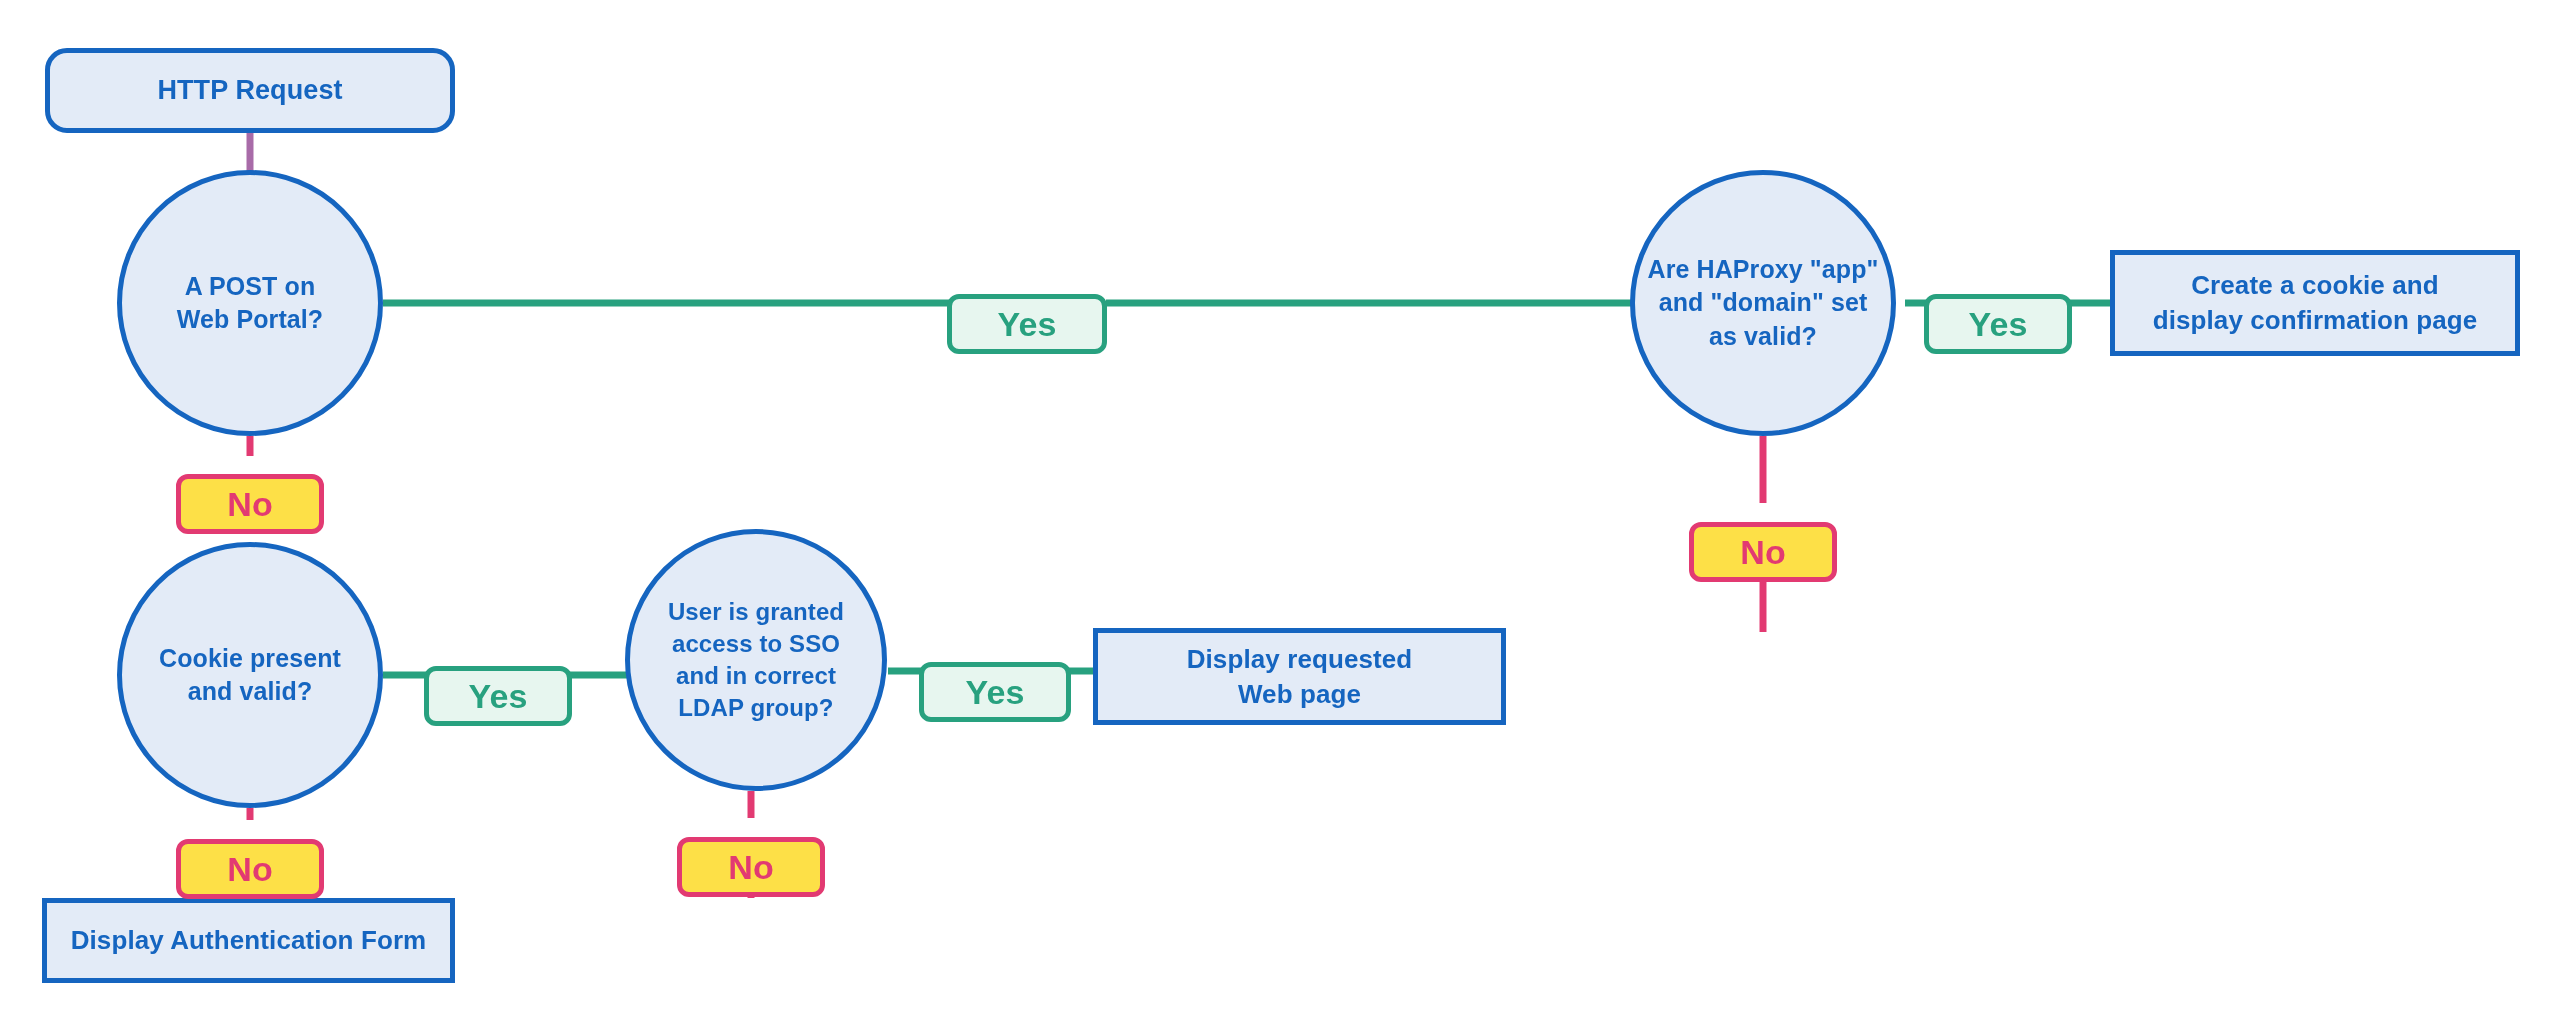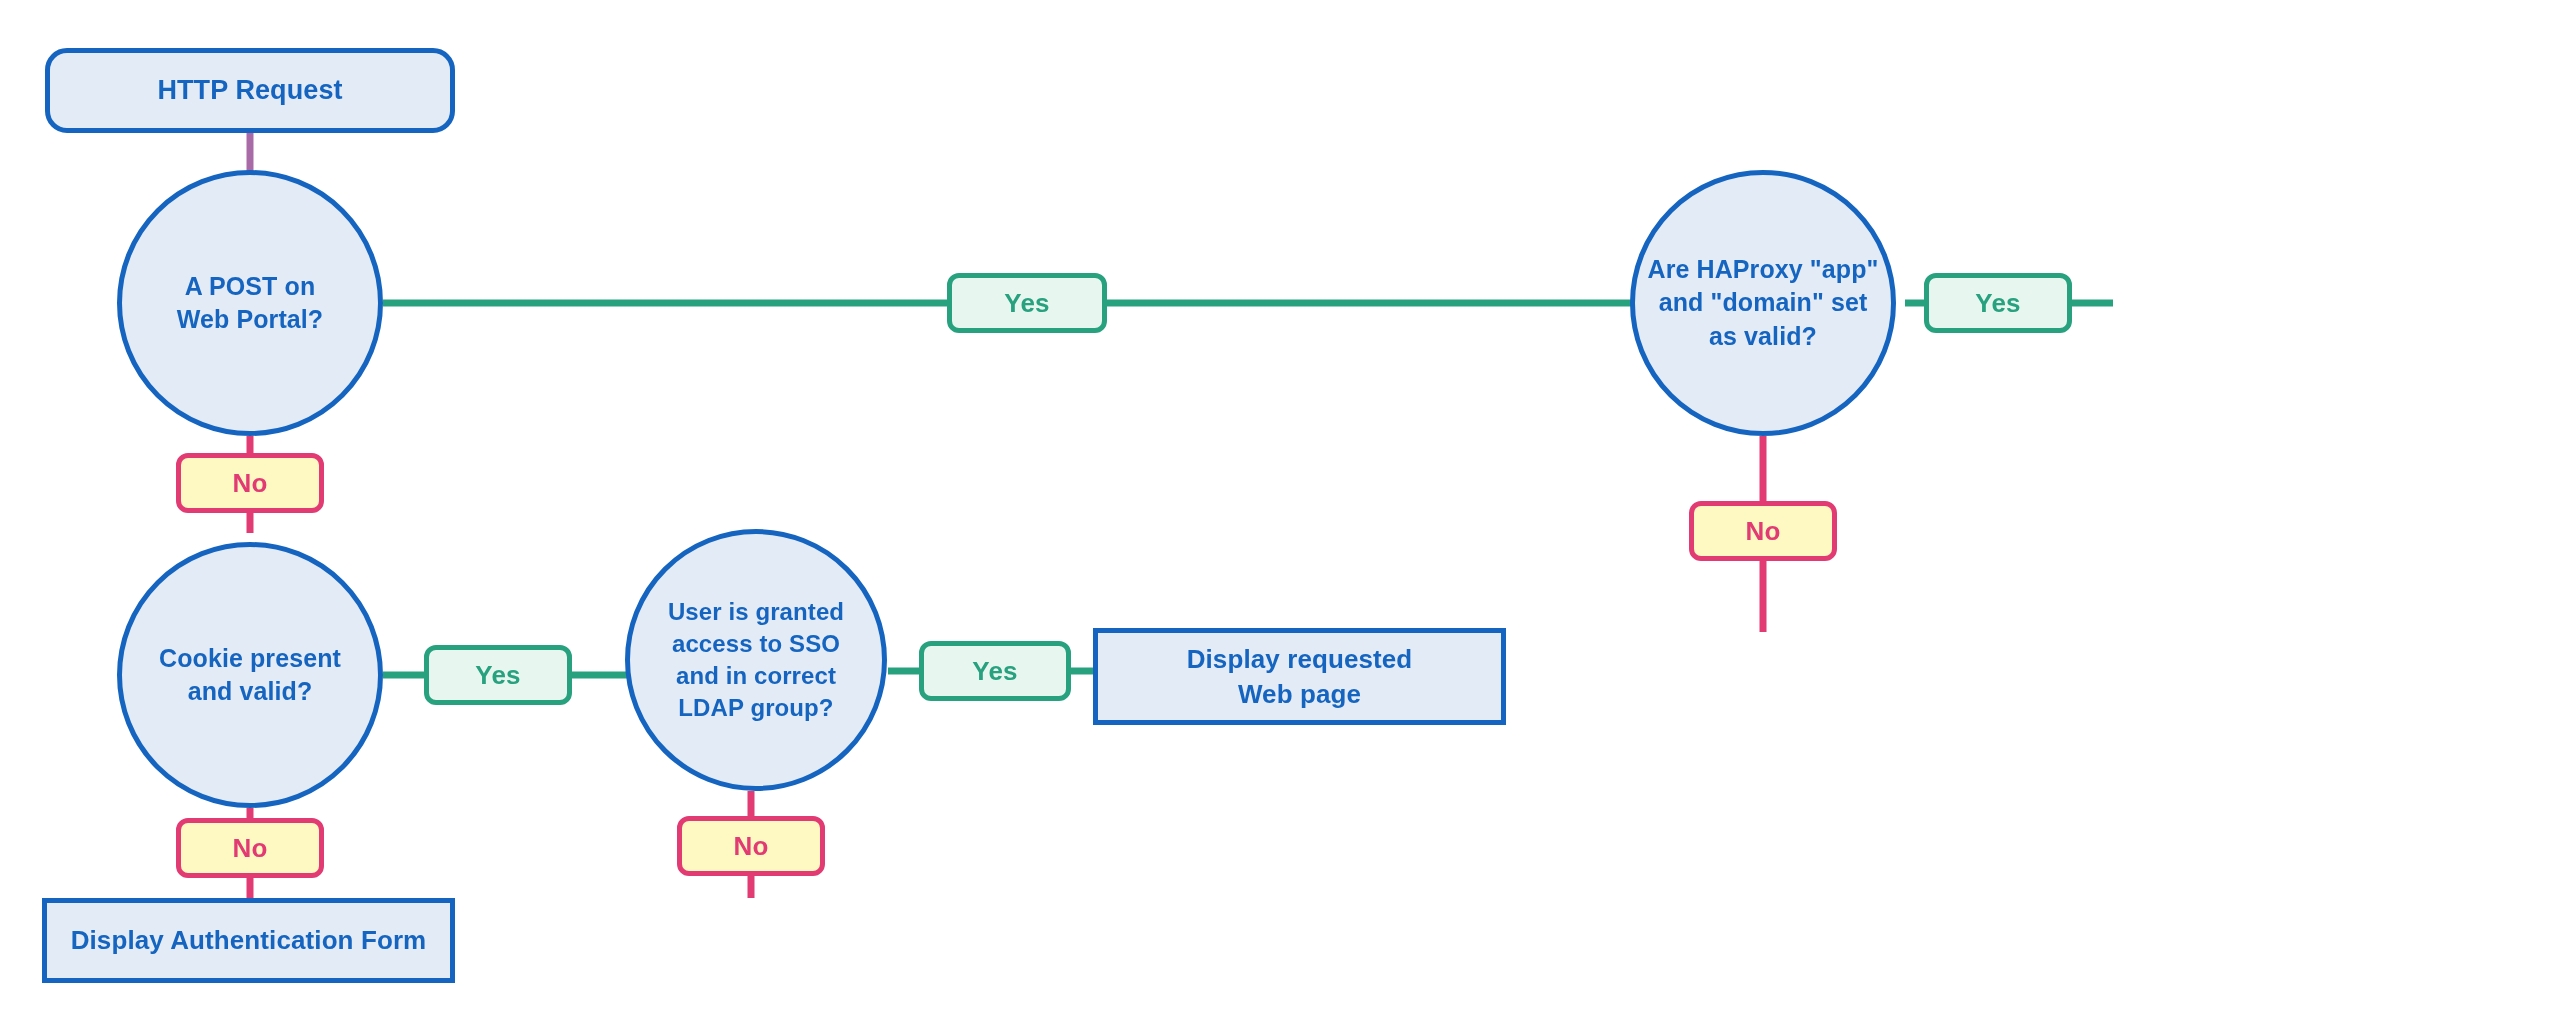--- a/index.html
+++ b/index.html
@@ -61,30 +61,31 @@
 
   
   .edge-label {
     position: absolute;
     box-sizing: border-box;
     display: flex;
     align-items: center;
     justify-content: center;
     border-radius: 12px;
     font-weight: bold;
-    font-size: 26px;
+    font-size: 34px;
     letter-spacing: 0.2px;
+    margin-top: 21px;
   }
   .edge-label-yes {
     background: #e7f6ef;
     border: 5px solid #28a17f;
     color: #28a17f;
   }
   .edge-label-no {
-    background: #fef9c3;
+    background: #fde047;
     border: 5px solid #e23a72;
     color: #e23a72;
   }
 </style>
 </head>
 <body>
 
 <div id="canvas">
 
   <svg id="edge-layer" viewBox="0 0 2552 1026" width="2552" height="1026" xmlns="http://www.w3.org/2000/svg">
@@ -124,20 +125,24 @@
     <span class="node-label">A POST on
 Web Portal?</span>
   </div>
 
   <div class="node node-circle" style="left:1630px; top:170px; width:266px; height:266px;">
     <span class="node-label">Are HAProxy "app"
 and "domain" set
 as valid?</span>
   </div>
 
+  <div class="node node-rect" style="left:2110px; top:250px; width:410px; height:106px;">
+    <span class="node-label">Create a cookie and
+display confirmation page</span>
+  </div>
 
 
   <div class="node node-circle" style="left:117px; top:542px; width:266px; height:266px;">
     <span class="node-label">Cookie present
 and valid?</span>
   </div>
 
   <div class="node node-circle" style="left:625px; top:529px; width:262px; height:262px; font-size:24px;">
     <span class="node-label">User is granted
 access to SSO

